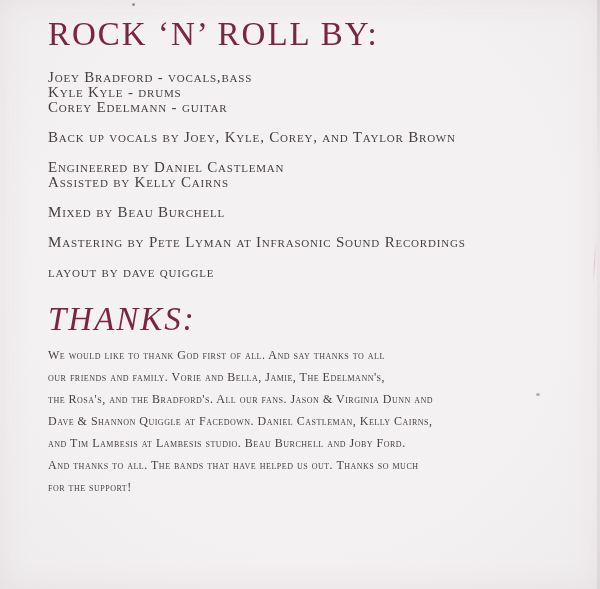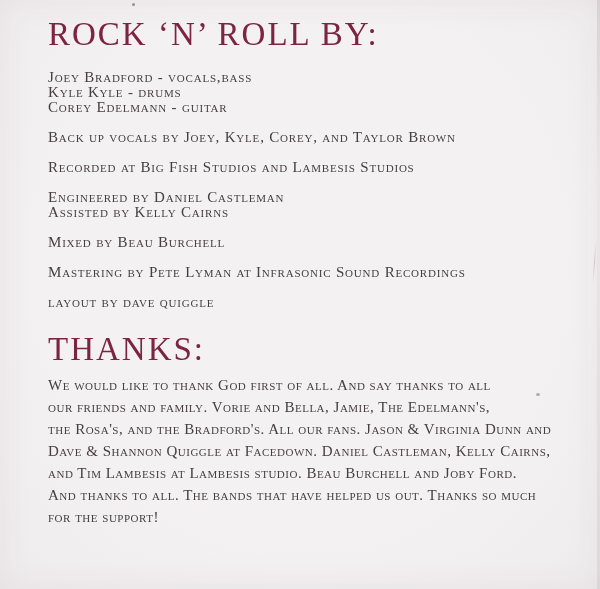--- a/index.html
+++ b/index.html
@@ -20,32 +20,32 @@
     color: #453e42;
   }
   .heading {
     margin: 0 0 16px 0;
     font-size: 33px;
     line-height: 40px;
     font-weight: 400;
     letter-spacing: 2px;
     color: #7c2441;
   }
-  .thanks-heading { margin: 19px 0 5px 0; }
+  .thanks-heading { margin: 19px 0 5px 0; font-style: italic; }
   .credit-group { margin: 0 0 15px 0; }
   .credit-line {
     font-variant: small-caps;
     font-size: 15px;
     line-height: 15px;
     letter-spacing: 0.8px;
     white-space: nowrap;
   }
   .thanks-line {
     font-variant: small-caps;
-    font-size: 15px;
+    font-size: 12px;
     line-height: 22px;
     letter-spacing: 0.5px;
     white-space: nowrap;
   }
   
   .speck-top {
     position: absolute; left: 132px; top: 3px;
     width: 3px; height: 3px; border-radius: 50%;
     background: #9a9194;
   }
@@ -78,23 +78,20 @@
       <div class="credit-group">
         <div class="credit-line">Joey Bradford - vocals,bass</div>
         <div class="credit-line">Kyle Kyle - drums</div>
         <div class="credit-line">Corey Edelmann - guitar</div>
       </div>
 
       <div class="credit-group">
         <div class="credit-line">Back up vocals by Joey, Kyle, Corey, and Taylor Brown</div>
       </div>
 
-      <div class="credit-group">
-        <div class="credit-line">Recorded at Big Fish Studios and Lambesis Studios</div>
-      </div>
 
       <div class="credit-group">
         <div class="credit-line">Engineered by Daniel Castleman</div>
         <div class="credit-line">Assisted by Kelly Cairns</div>
       </div>
 
       <div class="credit-group">
         <div class="credit-line">Mixed by Beau Burchell</div>
       </div>
 

